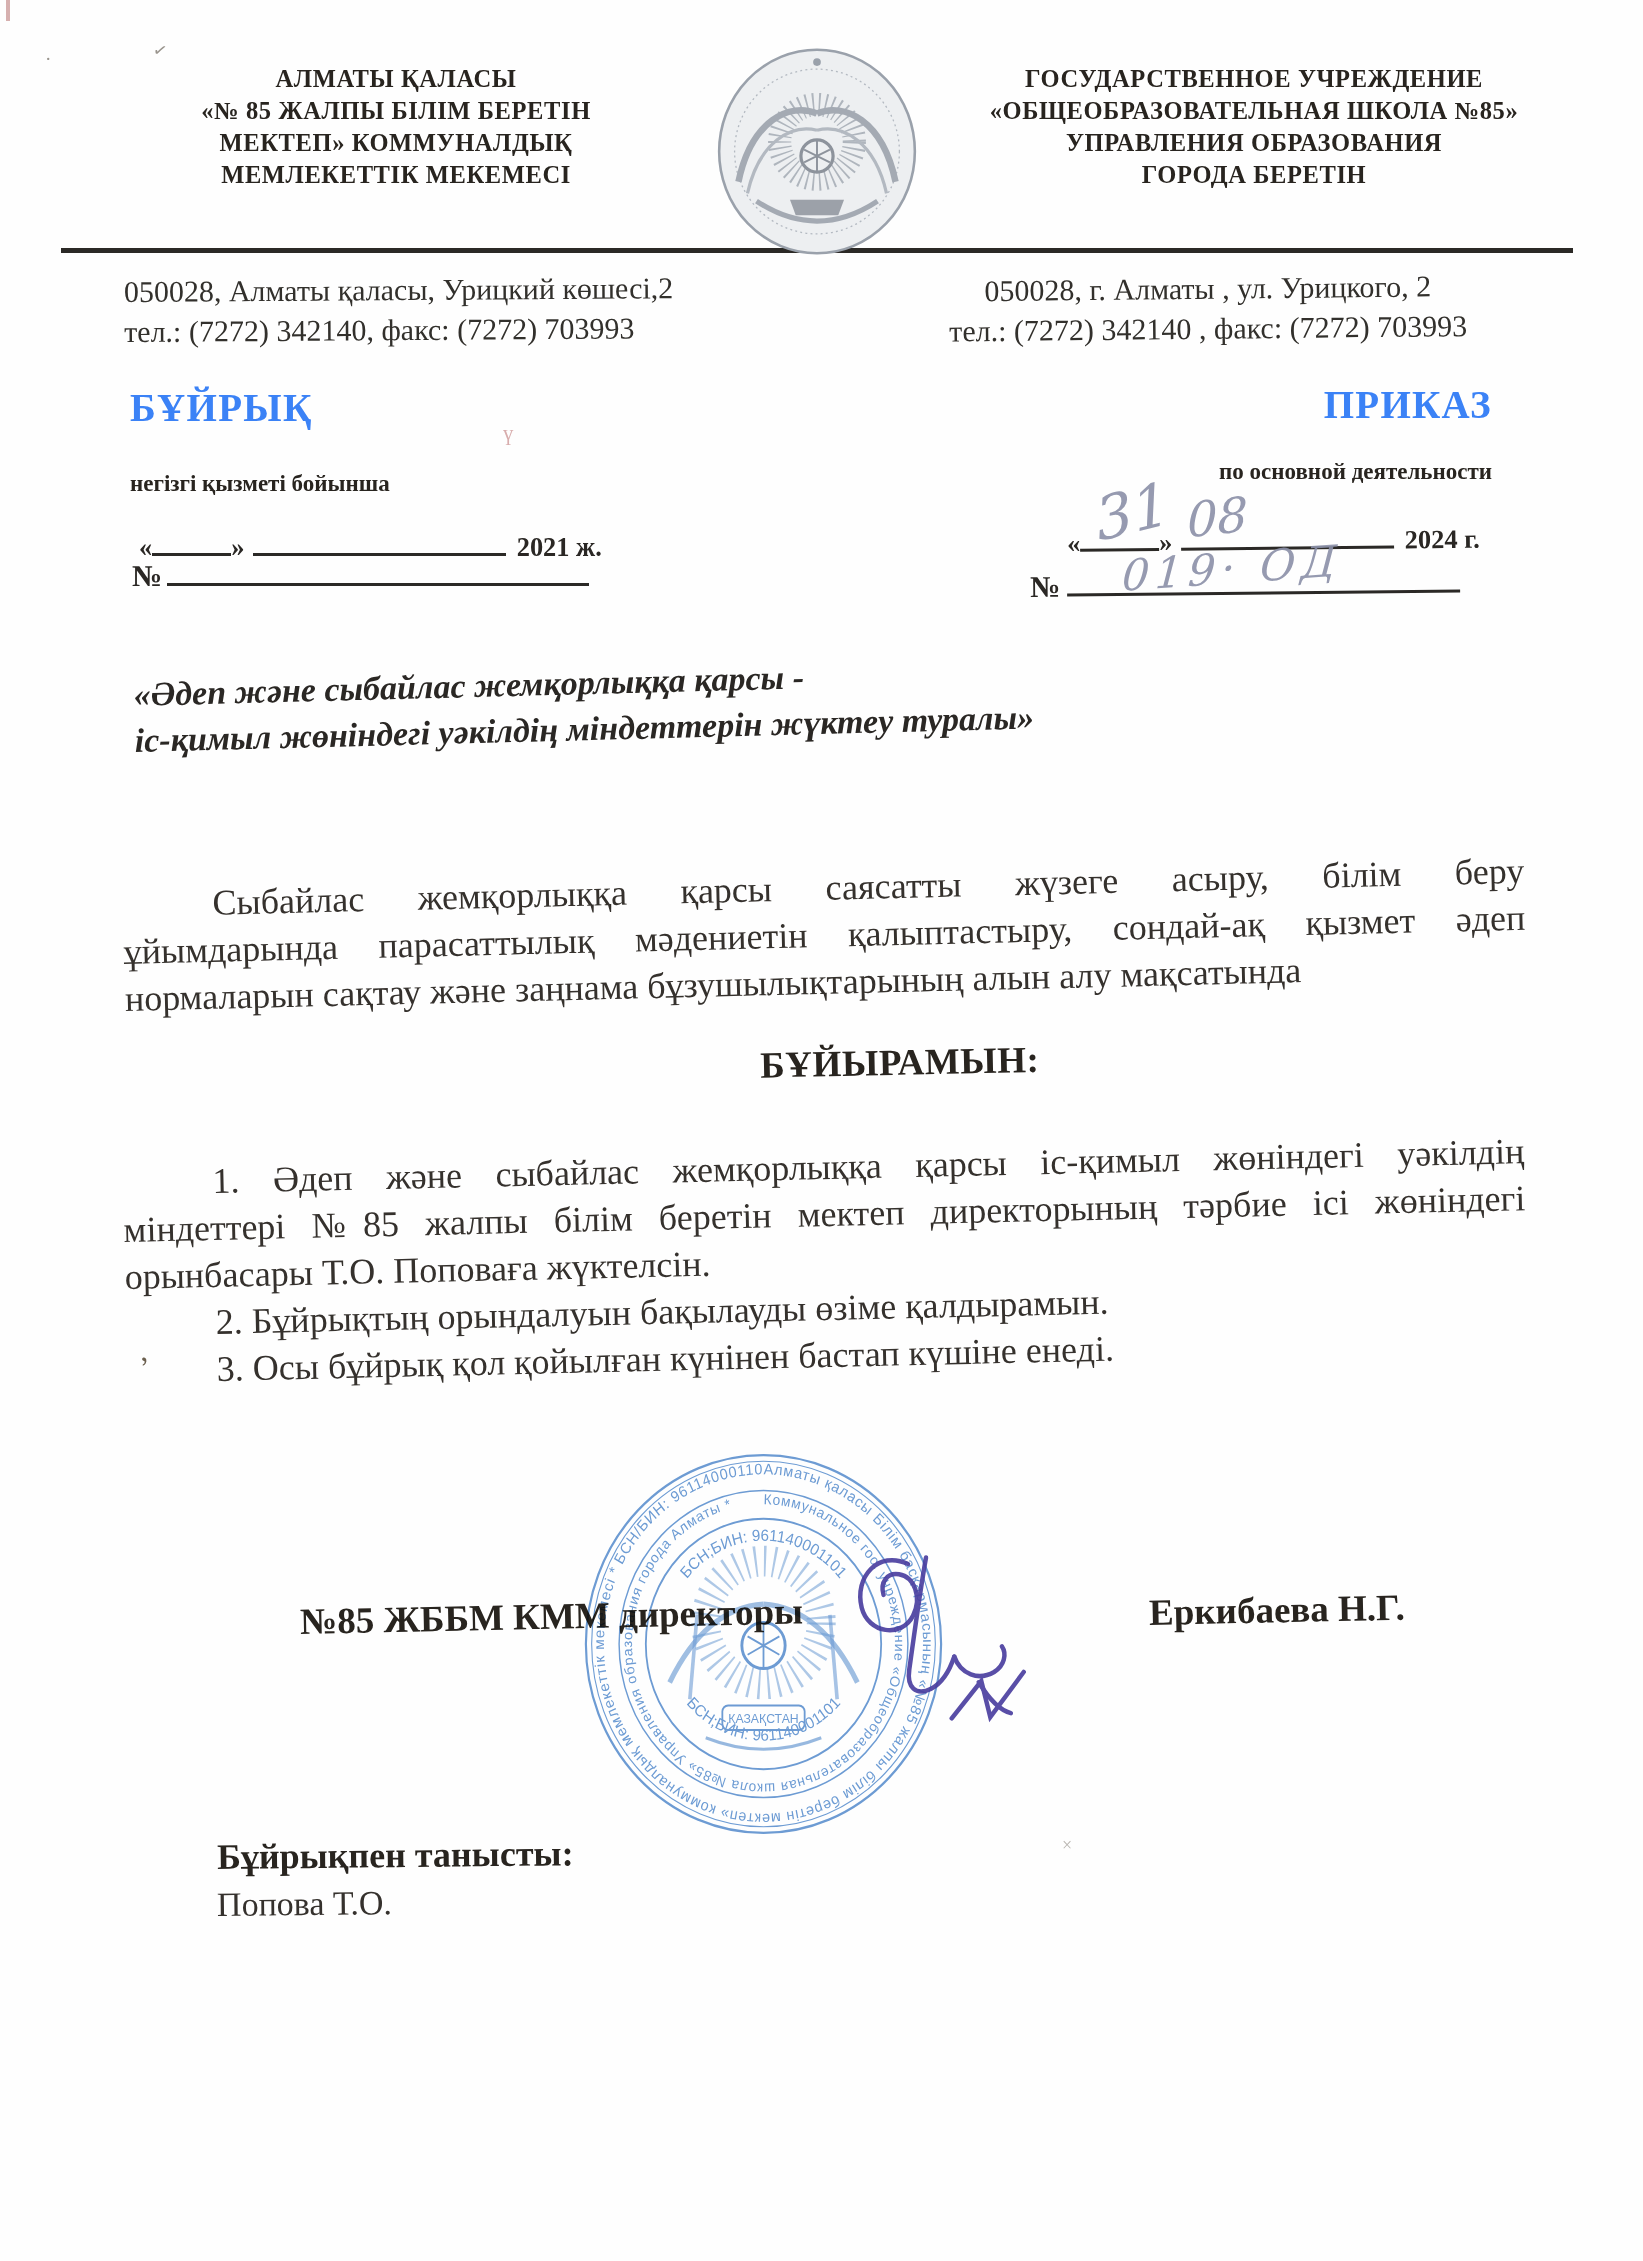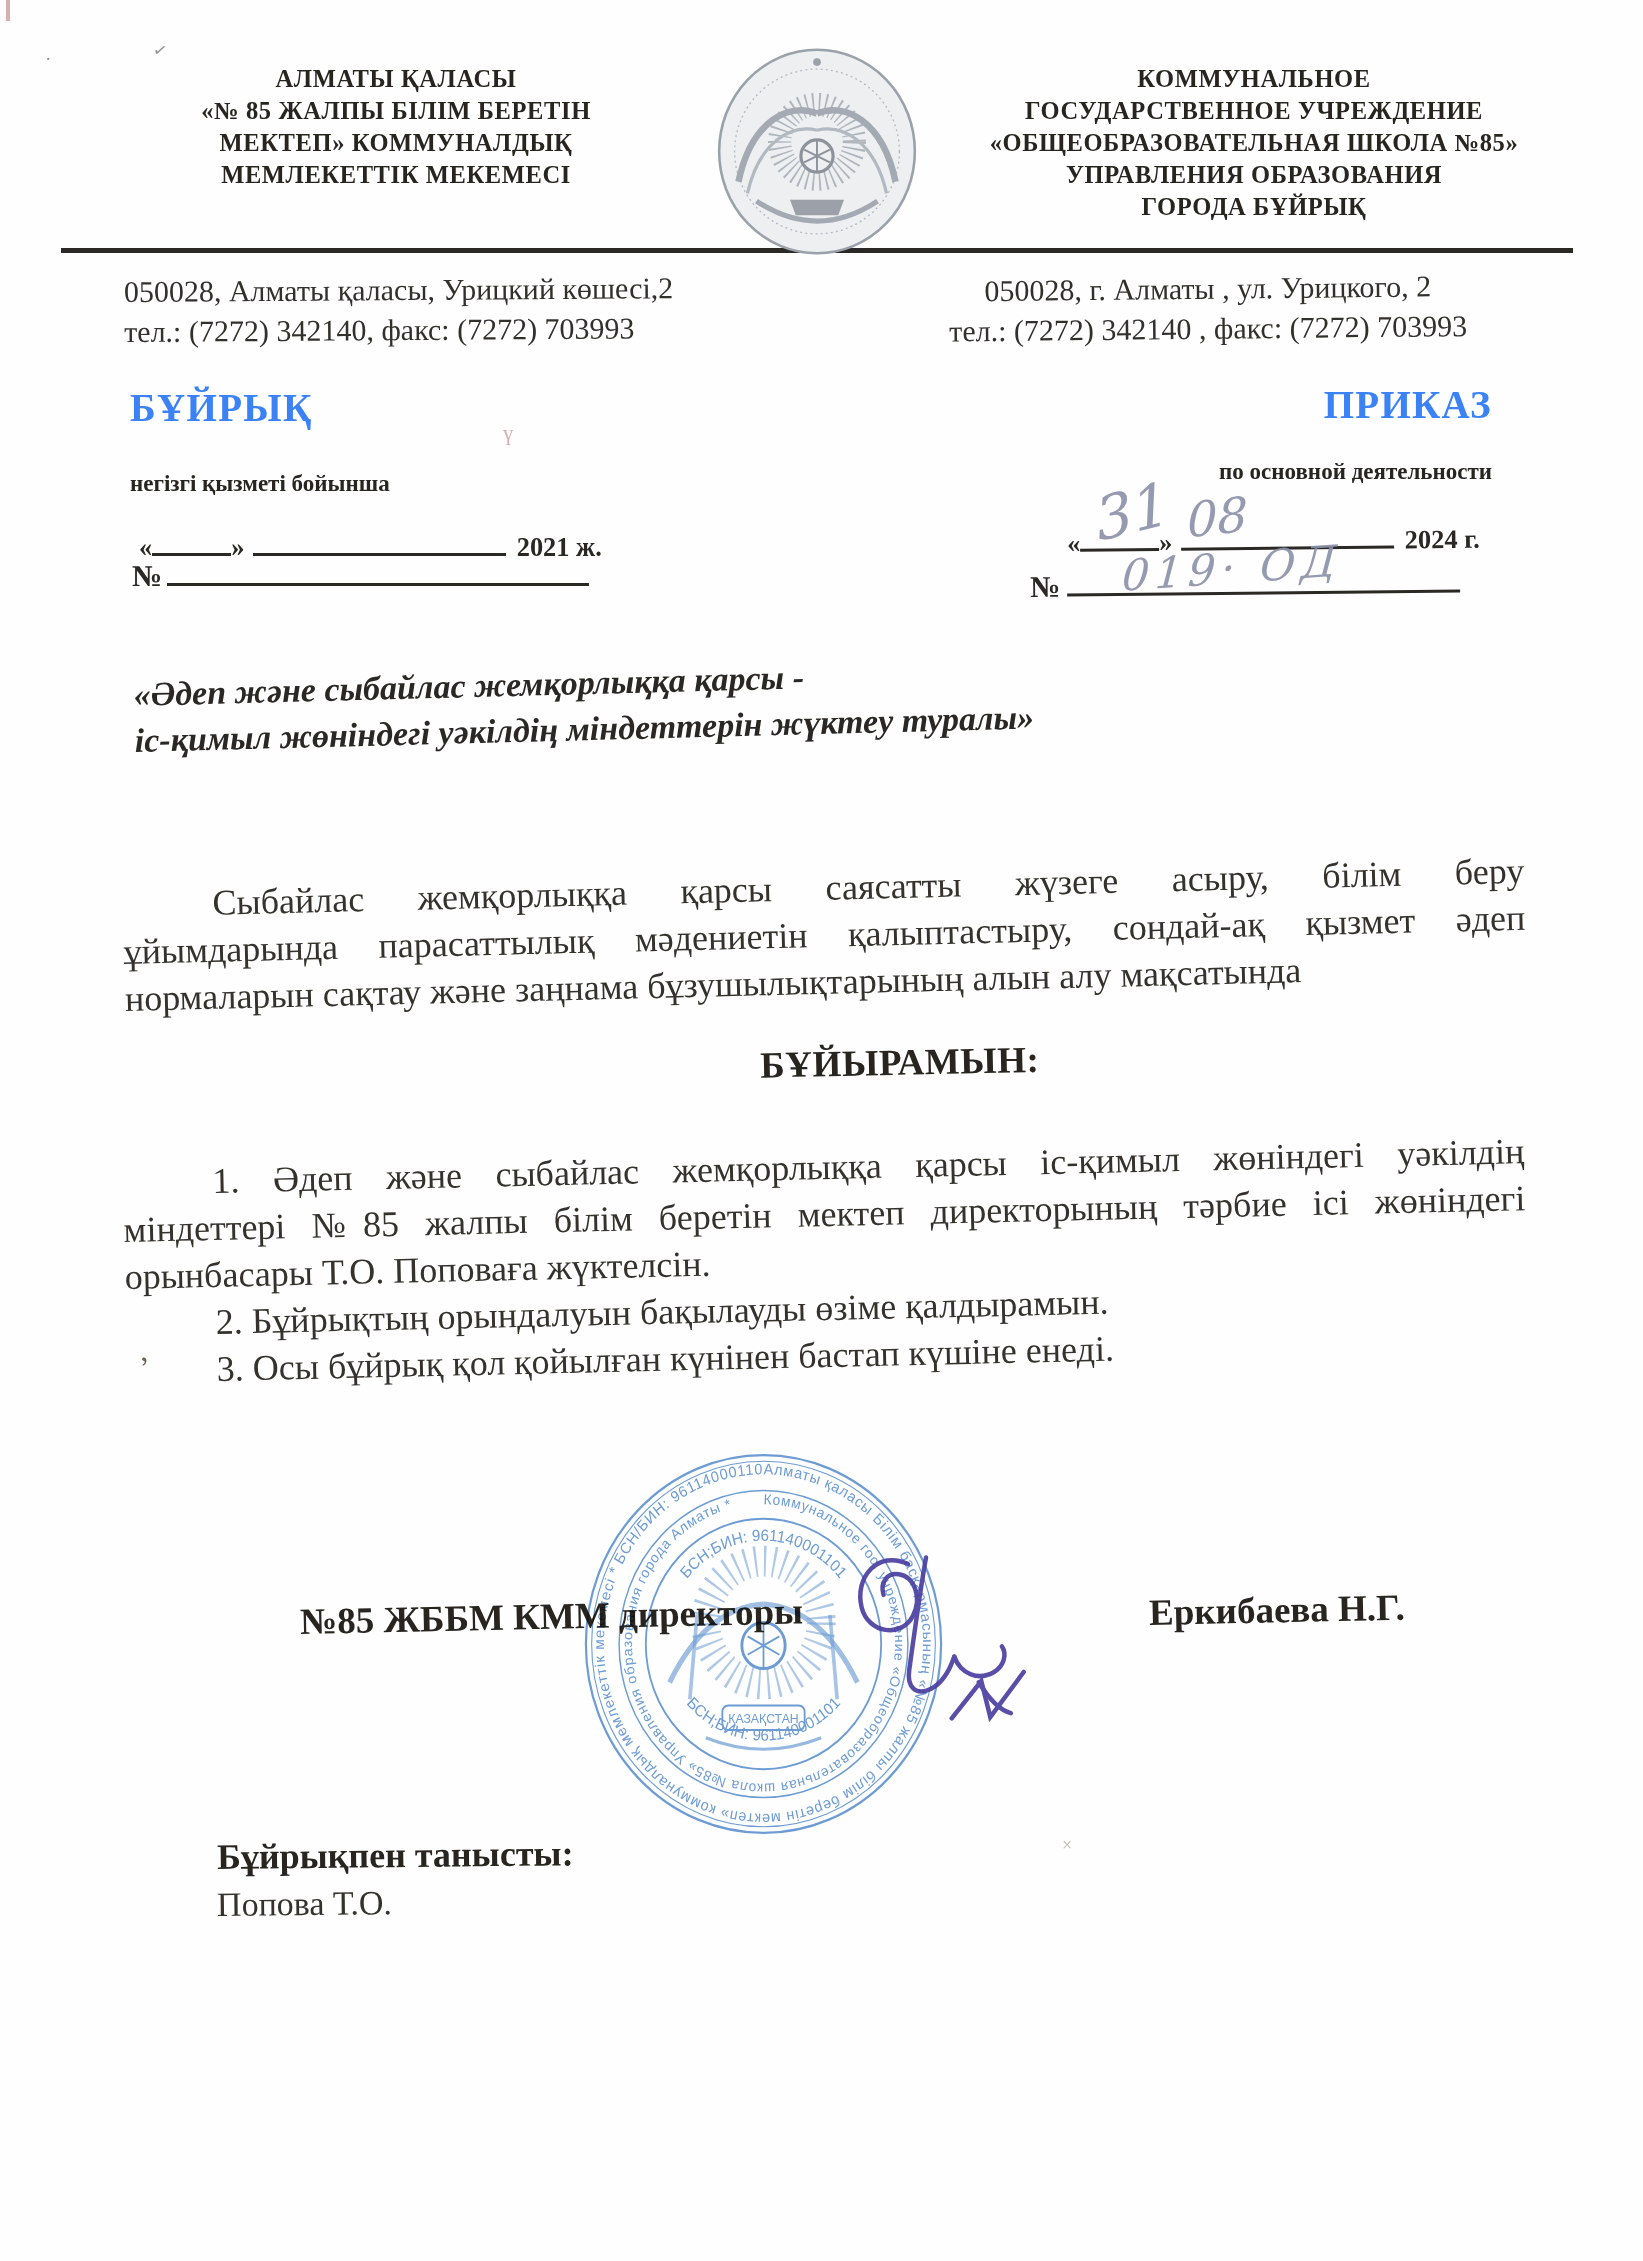--- a/index.html
+++ b/index.html
@@ -43,25 +43,24 @@
   <div class="abs artifact" style="left:153px;top:40px;font-size:17px;transform:rotate(12deg);">✓</div>
 
   <div class="abs orgname center" style="left:106px;top:63px;width:580px;">
     <div>АЛМАТЫ ҚАЛАСЫ</div>
     <div>«№ 85 ЖАЛПЫ БІЛІМ БЕРЕТІН</div>
     <div>МЕКТЕП» КОММУНАЛДЫҚ</div>
     <div>МЕМЛЕКЕТТІК МЕКЕМЕСІ</div>
   </div>
 
   <div class="abs orgname center" style="left:948px;top:63px;width:612px;">
-    <div>КОММУНАЛЬНОЕ</div>
     <div>ГОСУДАРСТВЕННОЕ УЧРЕЖДЕНИЕ</div>
     <div>«ОБЩЕОБРАЗОВАТЕЛЬНАЯ ШКОЛА №85»</div>
     <div>УПРАВЛЕНИЯ ОБРАЗОВАНИЯ</div>
-    <div>ГОРОДА БҰЙРЫҚ</div>
+    <div>ГОРОДА БЕРЕТІН</div>
   </div>
 
   <div class="abs rule" style="left:61px;top:248px;width:1512px;height:4.5px;"></div>
 
   <svg class="abs" viewBox="0 0 320 330" style="left:714px;top:45px;width:206px;height:213px;">
     <ellipse cx="160" cy="165" rx="152" ry="158" fill="#edeff1" stroke="#9aa1ab" stroke-width="4"></ellipse>
     <circle cx="160" cy="165" r="128" fill="none" stroke="#b3b9c1" stroke-width="2" stroke-dasharray="3 5"></circle>
     <circle cx="160" cy="150" r="58" fill="none" stroke="#9aa1ab" stroke-width="36" stroke-dasharray="2.5 7" opacity=".75"></circle>
     <path d="M38 212 C58 116 118 88 160 106" fill="none" stroke="#a4aab3" stroke-width="10"></path>
     <path d="M282 212 C262 116 202 88 160 106" fill="none" stroke="#a4aab3" stroke-width="10"></path>

